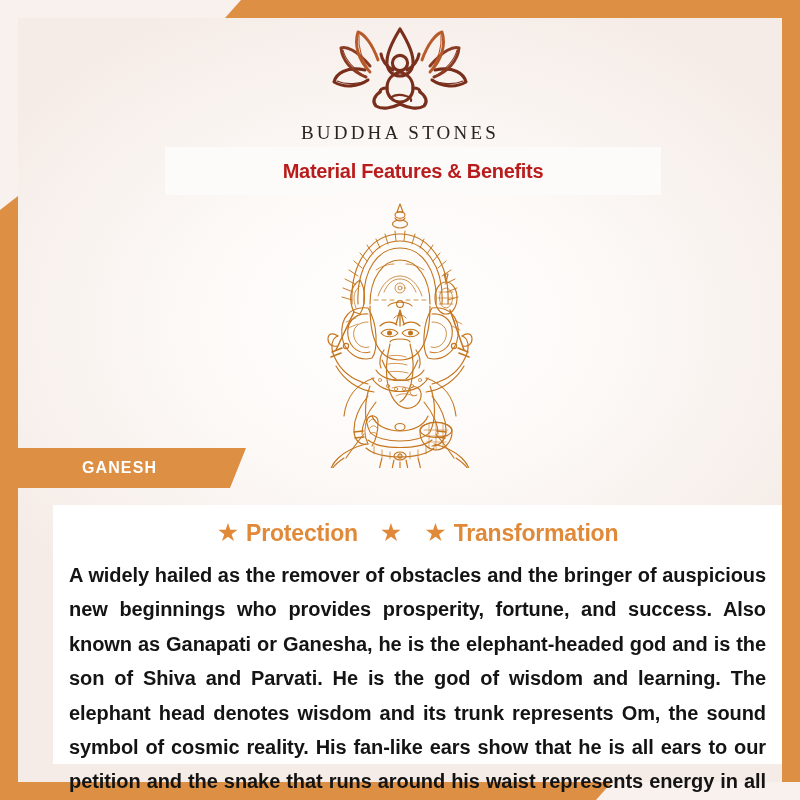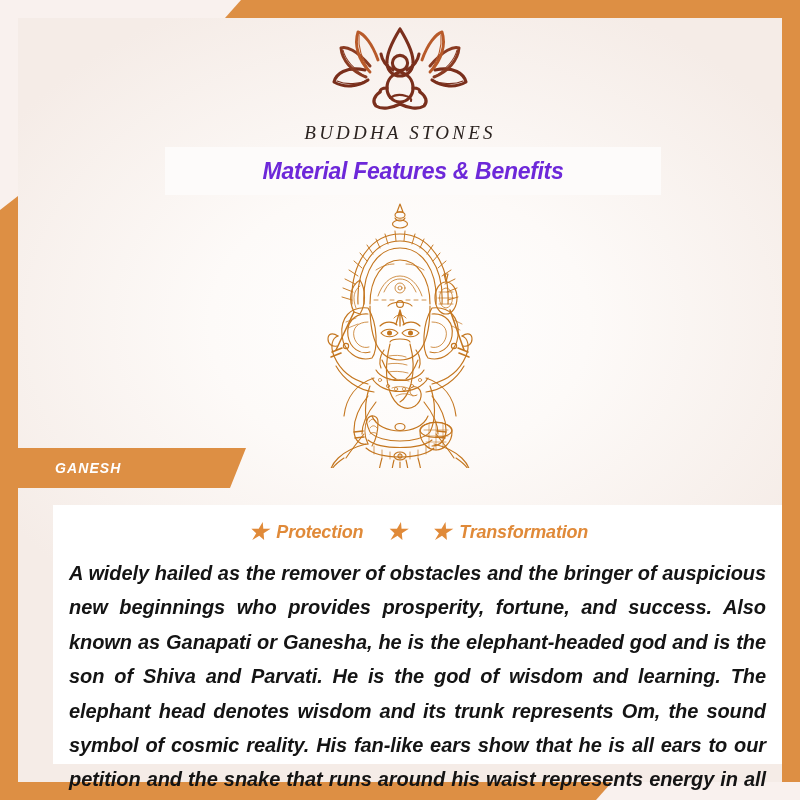--- a/index.html
+++ b/index.html
@@ -13,21 +13,20 @@
     font-family: "Liberation Sans", sans-serif;
     background: #f9f1ee;
   }
 
   #poster {
     position: relative;
     width: 800px;
     height: 800px;
     background: #f9f1ee;
     overflow: hidden;
-    font-style: italic;
   }
 
   
   .frame-bar {
     position: absolute;
     background: #dd8f44;
   }
   .bar-top {
     top: 0;
     left: 225px;
@@ -97,23 +96,23 @@
     left: 147px;
     top: 129px;
     width: 496px;
     height: 48px;
     background: #fdfbfa;
     display: flex;
     align-items: center;
     justify-content: center;
   }
   .title-text {
-    font-size: 23px;
+    font-size: 20px;
     font-weight: bold;
-    color: #6d28d9;
+    color: #b91c1c;
     letter-spacing: -0.3px;
     white-space: nowrap;
   }
 
   
   .illus-wrap {
     position: absolute;
     left: 0;
     right: 0;
     top: 182px;
@@ -135,24 +134,24 @@
     top: 430px;
     width: 228px;
     height: 40px;
     background: #dd8f44;
     clip-path: polygon(0 0, 100% 0, calc(100% - 16px) 100%, 0 100%);
     display: flex;
     align-items: center;
   }
   .ribbon-text {
     color: #ffffff;
-    font-size: 14px;
+    font-size: 16px;
     font-weight: bold;
     letter-spacing: 1.1px;
-    margin-left: 37px;
+    margin-left: 64px;
   }
 
   
   .card {
     position: absolute;
     left: 35px;
     top: 487px;
     width: 729px;
     height: 259px;
     background: #ffffff;
@@ -174,21 +173,21 @@
   }
   .star {
     color: #e08a39;
     font-size: 25px;
     line-height: 1;
     display: inline-block;
     transform: translateY(-1px);
   }
   .feature-label {
     color: #e08a39;
-    font-size: 18px;
+    font-size: 23px;
     font-weight: bold;
     letter-spacing: -0.2px;
     white-space: nowrap;
   }
 
   .body-copy {
     font-size: 20px;
     font-weight: bold;
     color: #141414;
     line-height: 1.72;

